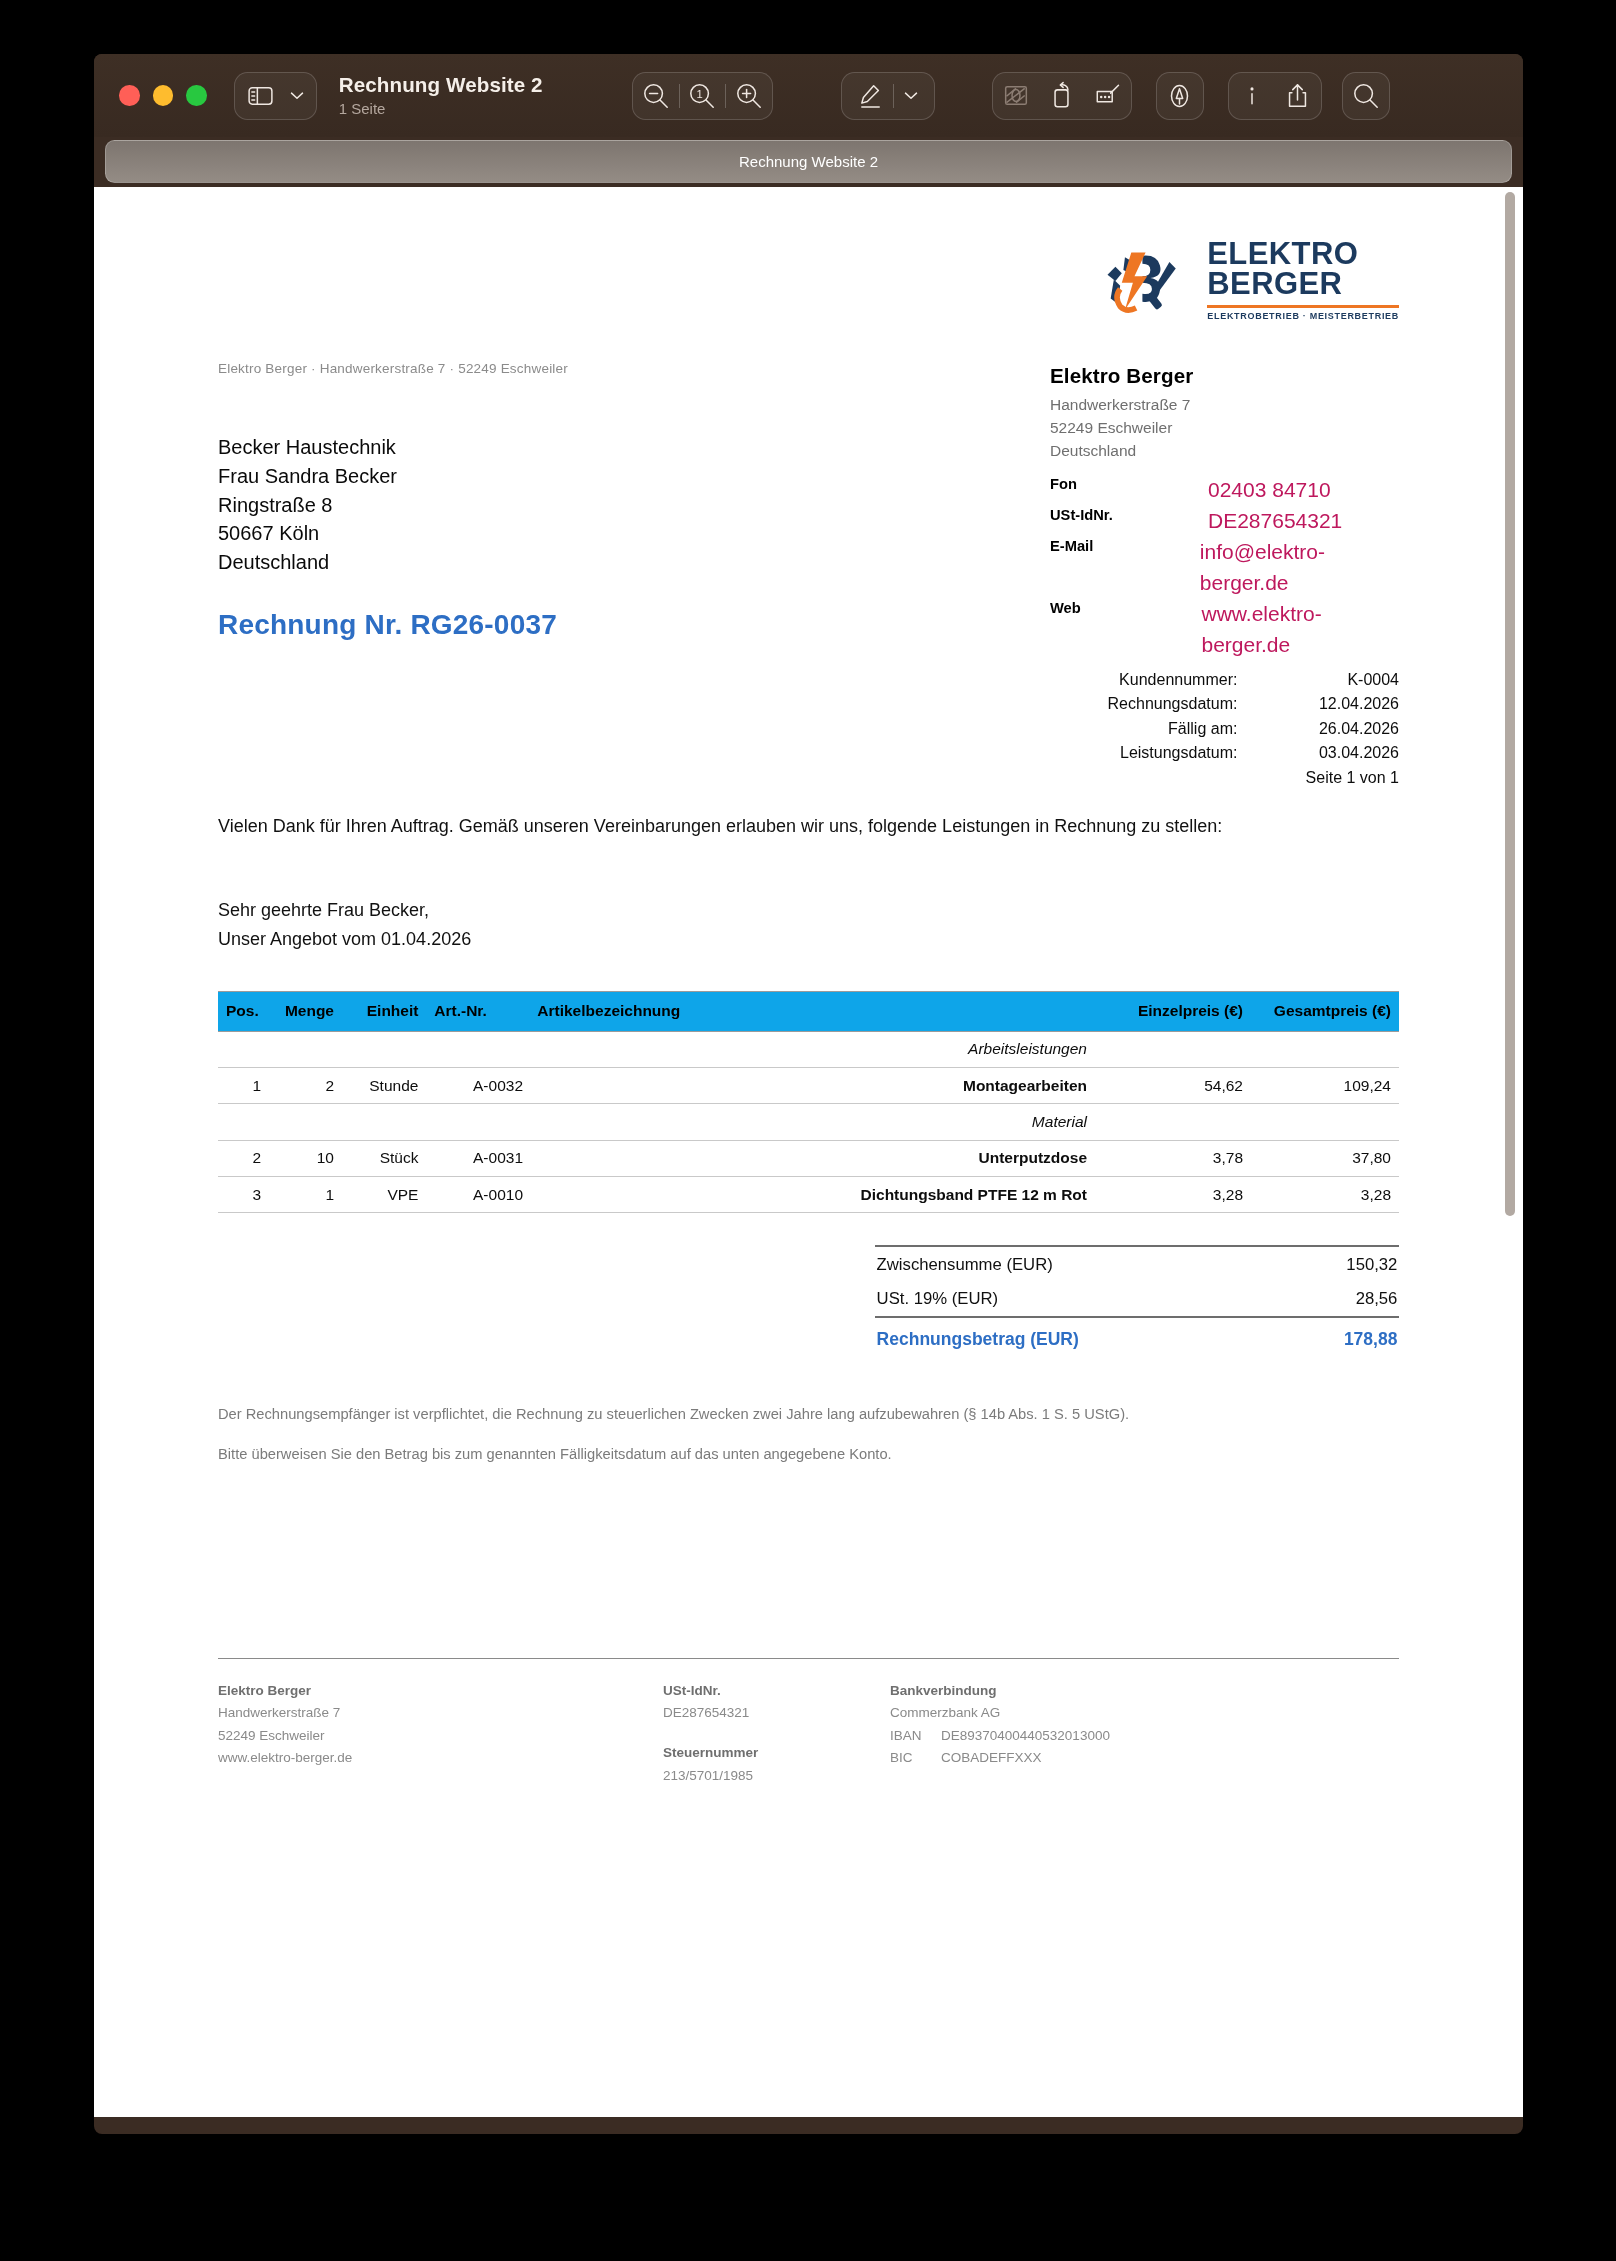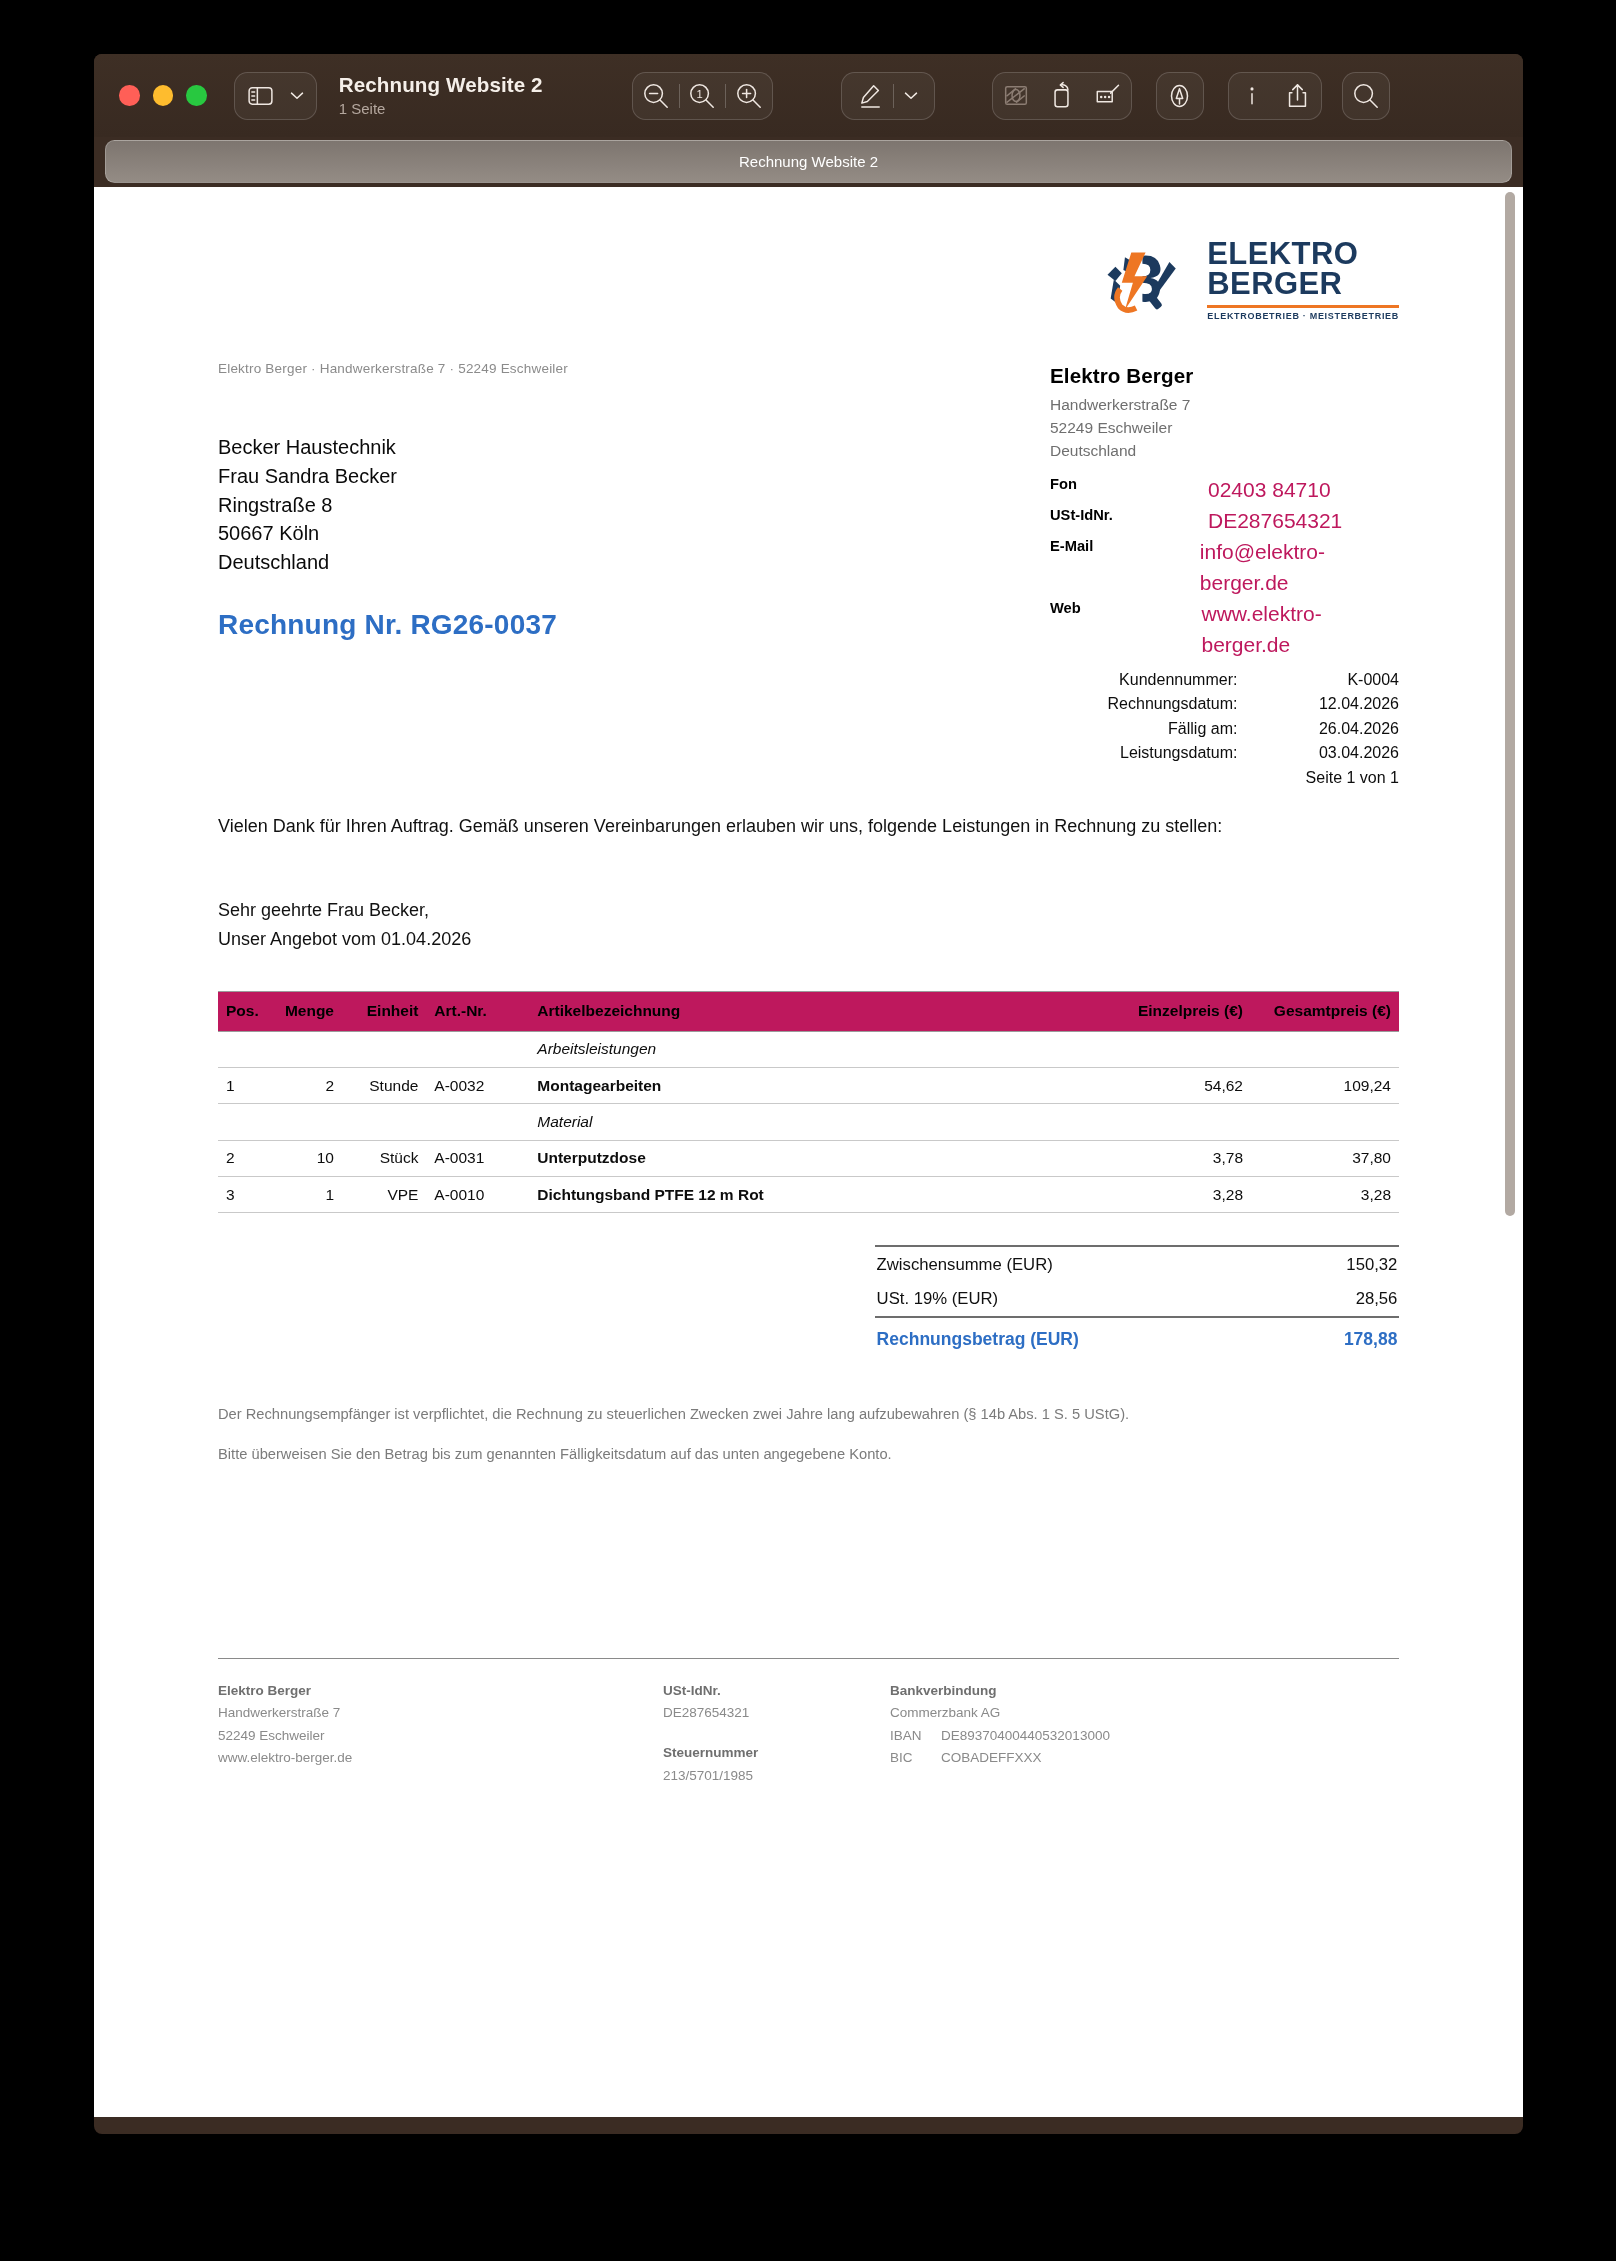--- a/index.html
+++ b/index.html
@@ -147,28 +147,28 @@
   .meta-single { text-align: right; line-height: 1.53; }
 
   
   #salutation { margin-top: 60px; font-size: 18px; color:#111; }
   #intro { margin-top: 24px; font-size: 18px; color:#111; line-height: 1.43; }
   #offer-ref { margin-top: 8px; font-size: 18px; color:#111; }
 
   
   #items { margin-top: 41px; width: 100%; border-collapse: collapse; font-size: 15.5px; }
   #items thead th {
-    background: #be185d;
+    background: #0ea5e9;
     border-top: 1.2px solid #9b9b9b;
     border-bottom: 1.2px solid #9b9b9b;
     font-weight: bold; color:#000;
     padding: 10.3px 0 10.3px 0;
     font-size: 15.5px;
   }
-  #items td { border-bottom: 0.8px solid #c9c9c9; padding: 8.7px 0; color:#0d0d0d; }
+  #items td { border-bottom: 0.8px solid #c9c9c9; padding: 8.7px 0; color:#0d0d0d;text-align:right; }
   .col-pos   { width: 43px;  text-align: left;  padding-left: 8px !important; }
   .col-menge { width: 73px;  text-align: right; }
   .col-einh  { width: 86px; text-align: right; padding-right: 1.6px !important; }
   .col-art   { width: 103px; text-align: left;  padding-left: 14.3px !important; }
   .col-bez   { text-align: left; padding-left: 14.3px !important; }
   .col-ep    { width: 156px; text-align: right; }
   .col-gp    { width: 156px; text-align: right; padding-right: 8px !important; }
   .group-row td { font-style: italic; color:#111; padding: 10.3px 0; }
   .item-name { font-weight: bold; }
 

